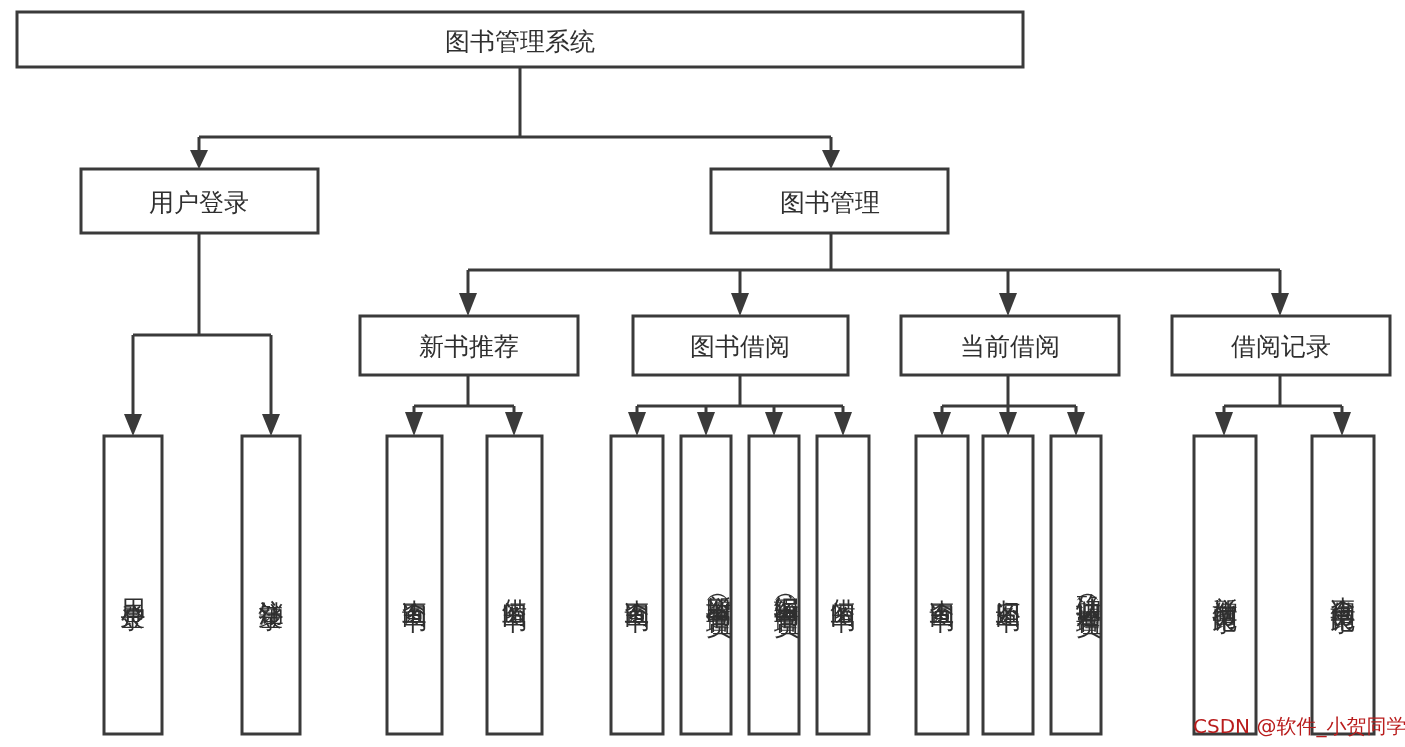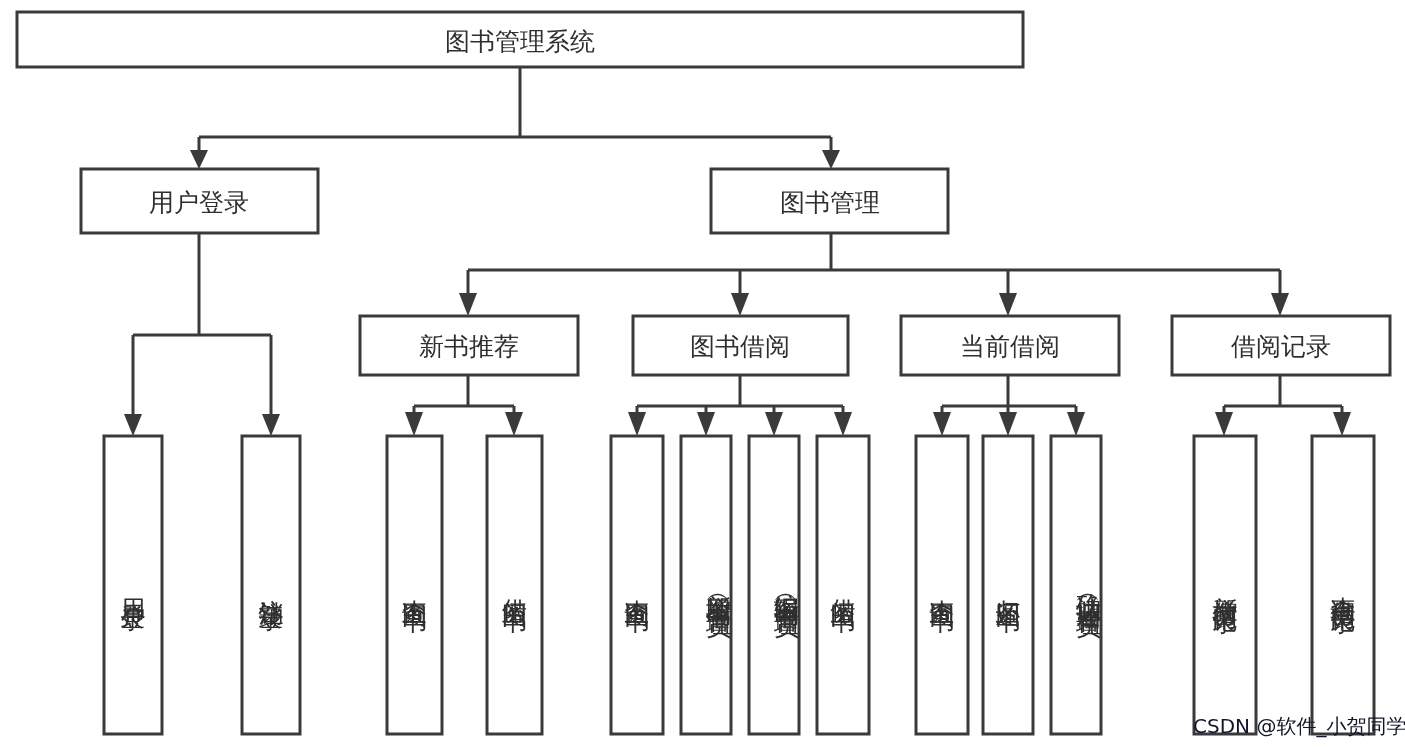--- a/index.html
+++ b/index.html
@@ -58,21 +58,21 @@
     pointer-events: none;
   }
   .vlabel-wrap.center {
     align-items: center;
   }
   .watermark {
     position: absolute;
     left: 1193px;
     top: 713px;
     font-size: 20px;
-    color: #0f172a;
+    color: #b91c1c;
     white-space: nowrap;
     font-family: "DejaVu Sans", "Liberation Sans", sans-serif;
   }
 </style>
 </head>
 <body>
 
 <svg id="diagram" viewBox="0 0 1405 747">
 
   <g>

